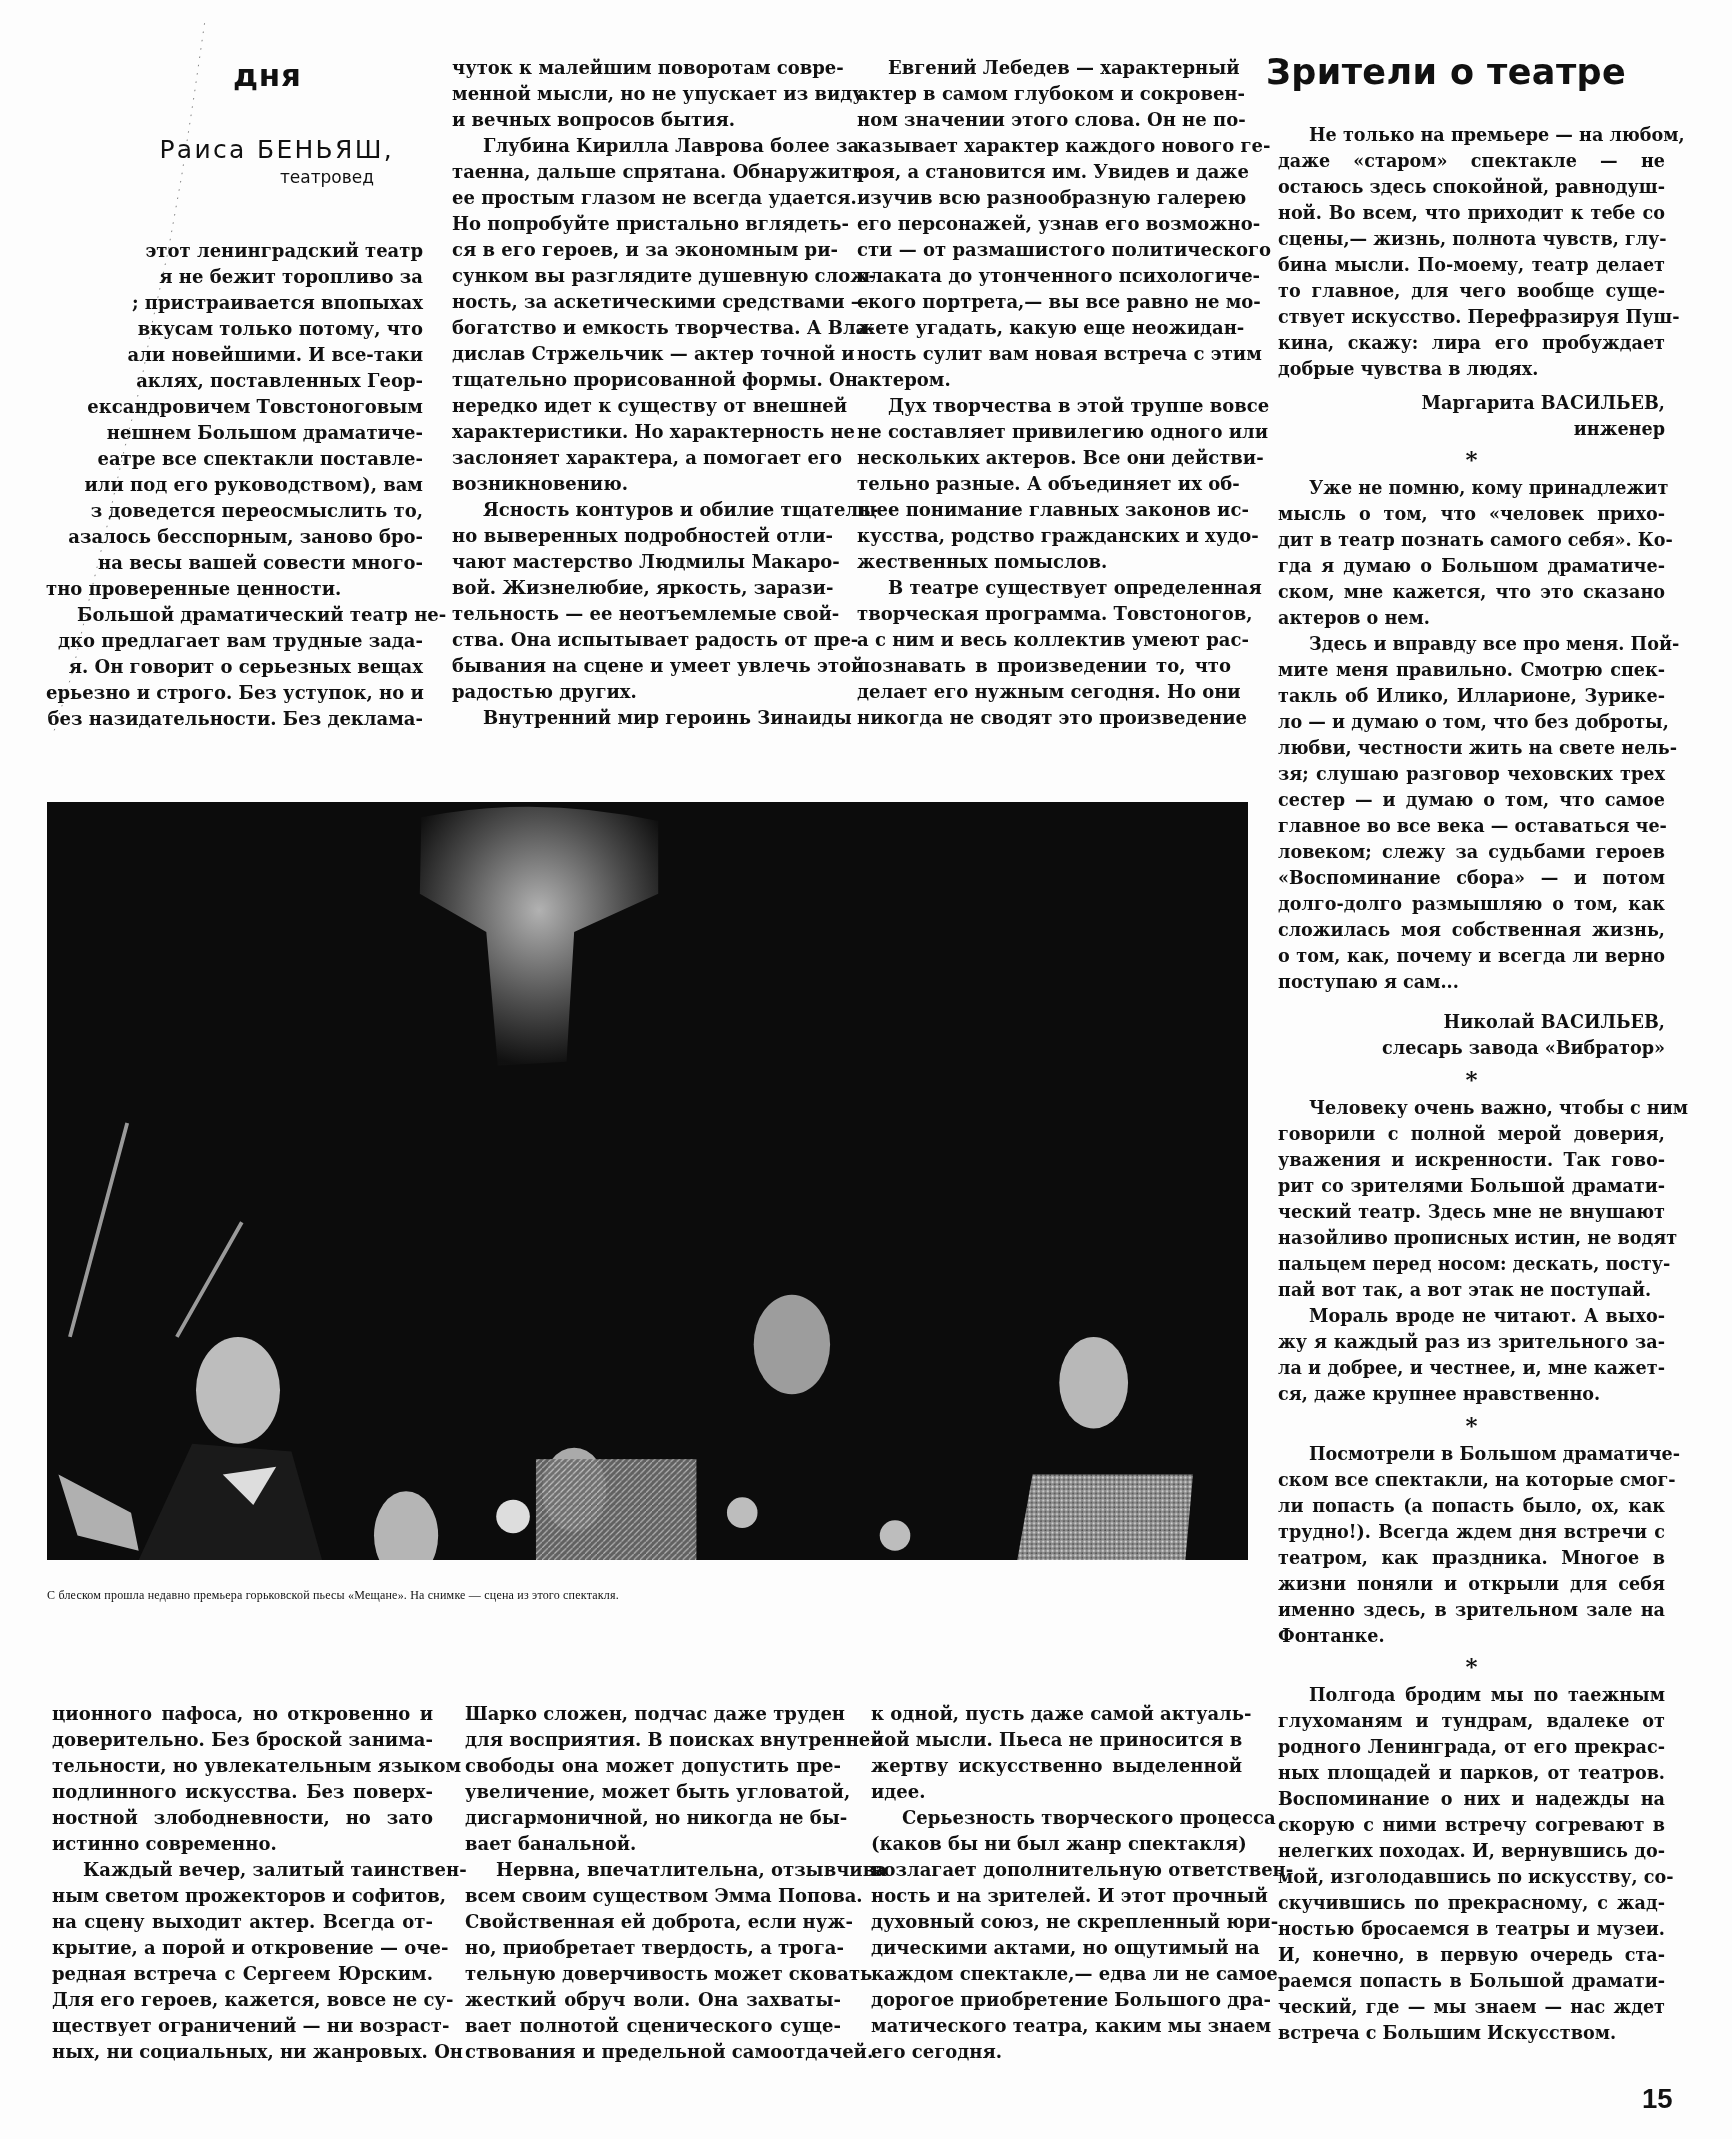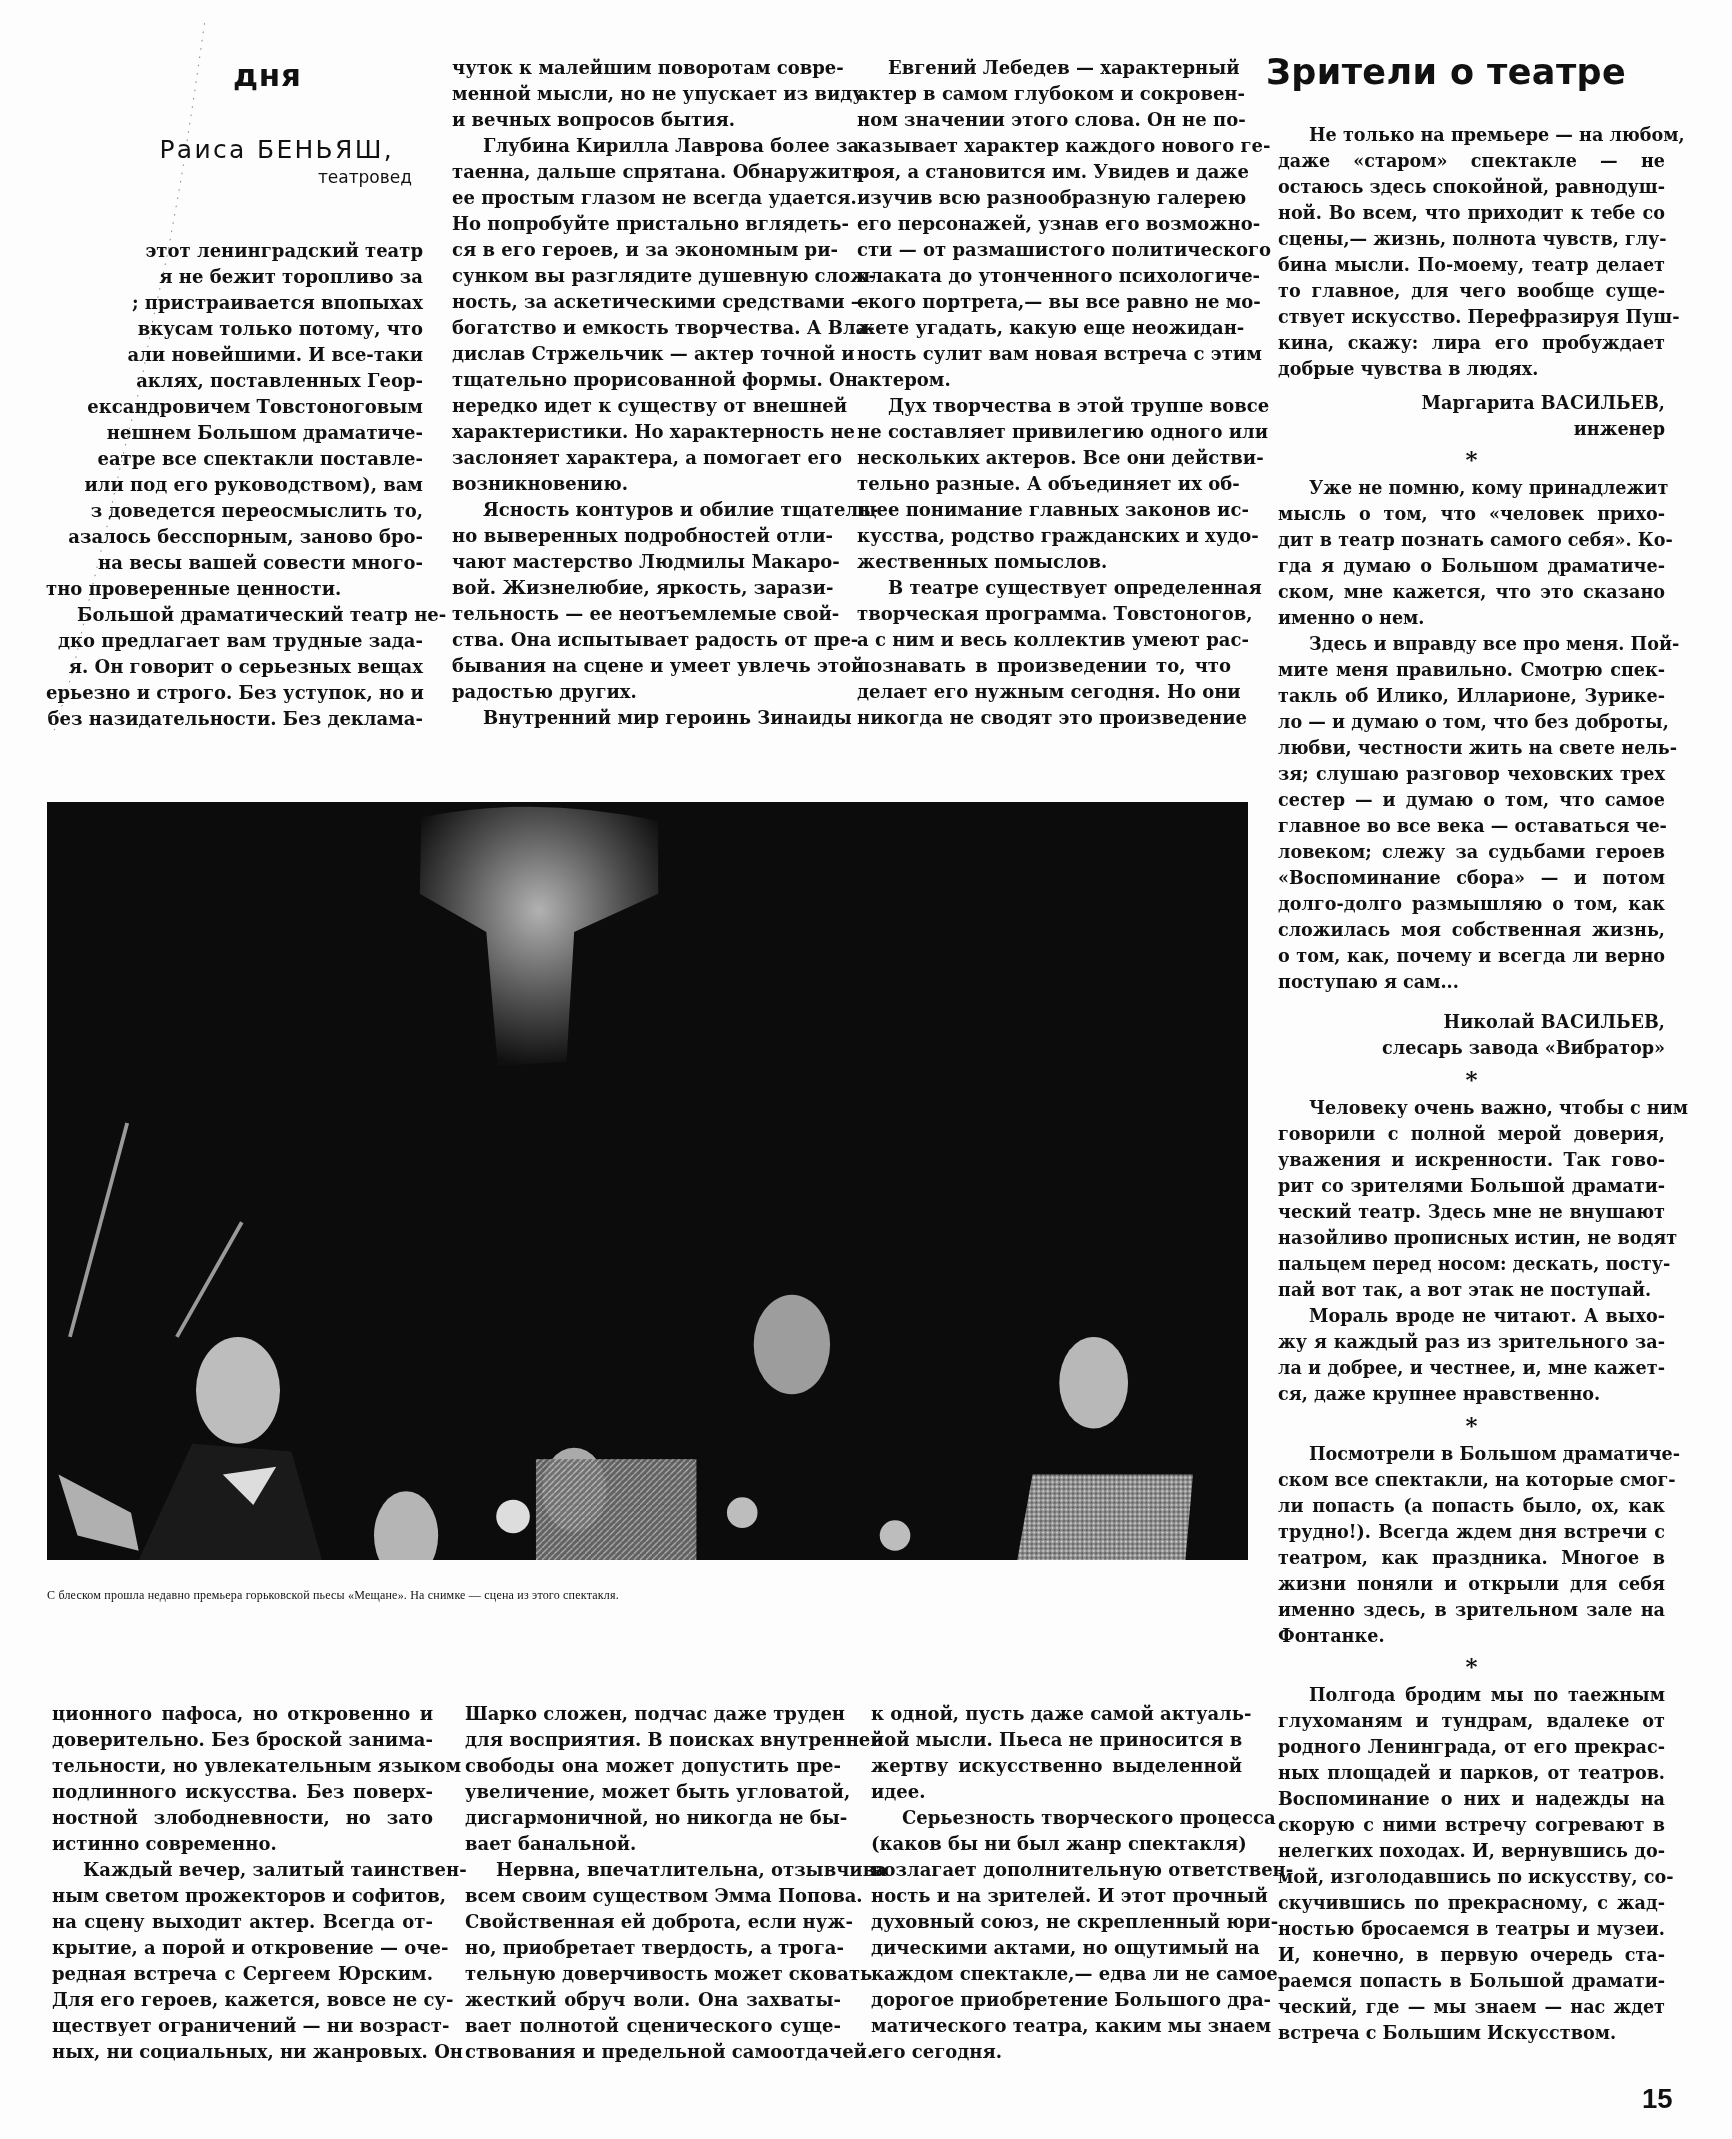--- a/index.html
+++ b/index.html
@@ -10,21 +10,21 @@
 
   
   .headline-fragment { left: 233px; top: 57px; font-family: "DejaVu Sans", sans-serif;
     font-weight: bold; font-size: 31px; letter-spacing: 0.8px; }
   .section-title { left: 1266px; top: 52px; font-family: "DejaVu Sans", sans-serif;
     font-weight: bold; font-size: 35px; letter-spacing: 0.4px; }
 
   
   .byline-name { right: 1339px; top: 135px; font-family: "DejaVu Sans", sans-serif;
     font-size: 25px; letter-spacing: 2.3px; text-align: right; white-space: nowrap; }
-  .byline-role { right: 1321px; top: 167px; font-family: "DejaVu Sans", sans-serif;
+  .byline-role { right: 1359px; top: 167px; font-family: "DejaVu Sans", sans-serif;
     font-size: 17px; text-align: right; white-space: nowrap; }
 
   
   .col { position: absolute; font-size: 18px; line-height: 26px; font-weight: bold;
          text-align: justify; }
   .col .line { display: block; text-align: justify; text-align-last: justify; white-space: nowrap; }
   .col .line.last { text-align-last: left; }
   .col .line.indent { padding-left: 31px; }
   .col1 { left: 46px; width: 377px; text-align: right; }
   .col1 .line { text-align: right; text-align-last: right; }
@@ -162,21 +162,21 @@
         <span class="sig">инженер</span>
       </div>
     </div>
     <span class="star">*</span>
     <div>
       <span class="line indent">Уже не помню, кому принадлежит</span>
       <span class="line">мысль о том, что «человек прихо-</span>
       <span class="line">дит в театр познать самого себя». Ко-</span>
       <span class="line">гда я думаю о Большом драматиче-</span>
       <span class="line">ском, мне кажется, что это сказано</span>
-      <span class="line last">именно о нем.</span>
+      <span class="line last">актеров о нем.</span>
       <span class="line indent">Здесь и вправду все про меня. Пой-</span>
       <span class="line">мите меня правильно. Смотрю спек-</span>
       <span class="line">такль об Илико, Илларионе, Зурике-</span>
       <span class="line">ло — и думаю о том, что без доброты,</span>
       <span class="line">любви, честности жить на свете нель-</span>
       <span class="line">зя; слушаю разговор чеховских трех</span>
       <span class="line">сестер — и думаю о том, что самое</span>
       <span class="line">главное во все века — оставаться че-</span>
       <span class="line">ловеком; слежу за судьбами героев</span>
       <span class="line">«Воспоминание сбора» — и потом</span>

